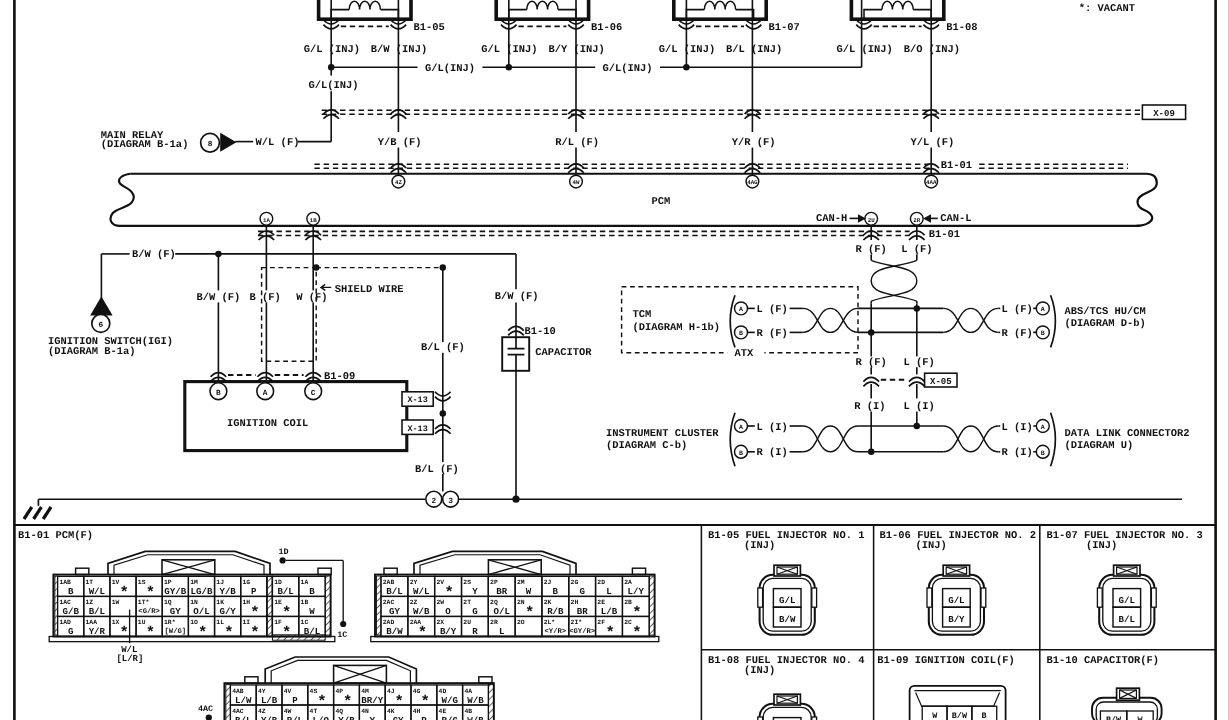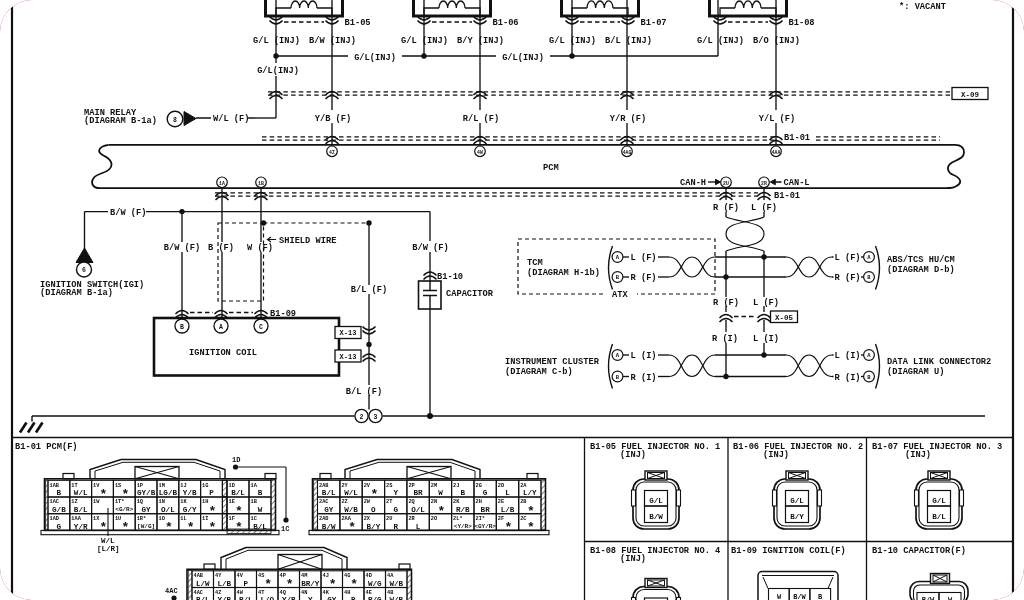--- a/index.html
+++ b/index.html
@@ -1,14 +1,14 @@
 <!DOCTYPE html>
 <html><head><meta charset="utf-8"><style>
 html,body{margin:0;padding:0;background:#fff;}
-#d{position:relative;width:1024px;height:600px;overflow:hidden;background:#be185d;border-radius:32px;}
+#d{position:relative;width:1024px;height:600px;overflow:hidden;background:#be185d;}
 svg{display:block;font-family:"Liberation Mono",monospace;fill:#111;}
 </style></head><body>
 <div id="d">
 <svg width="1024" height="600" viewBox="0 0 1024 600">
 <defs>
         <pattern id="ht" width="4" height="4" patternUnits="userSpaceOnUse" patternTransform="rotate(45)">
 <line x1="0" y1="0" x2="0" y2="4" stroke="#111" stroke-width="1.1"></line>
         </pattern>
       </defs>
 <rect x="0" y="0" width="1024" height="600" fill="#fff"></rect>

